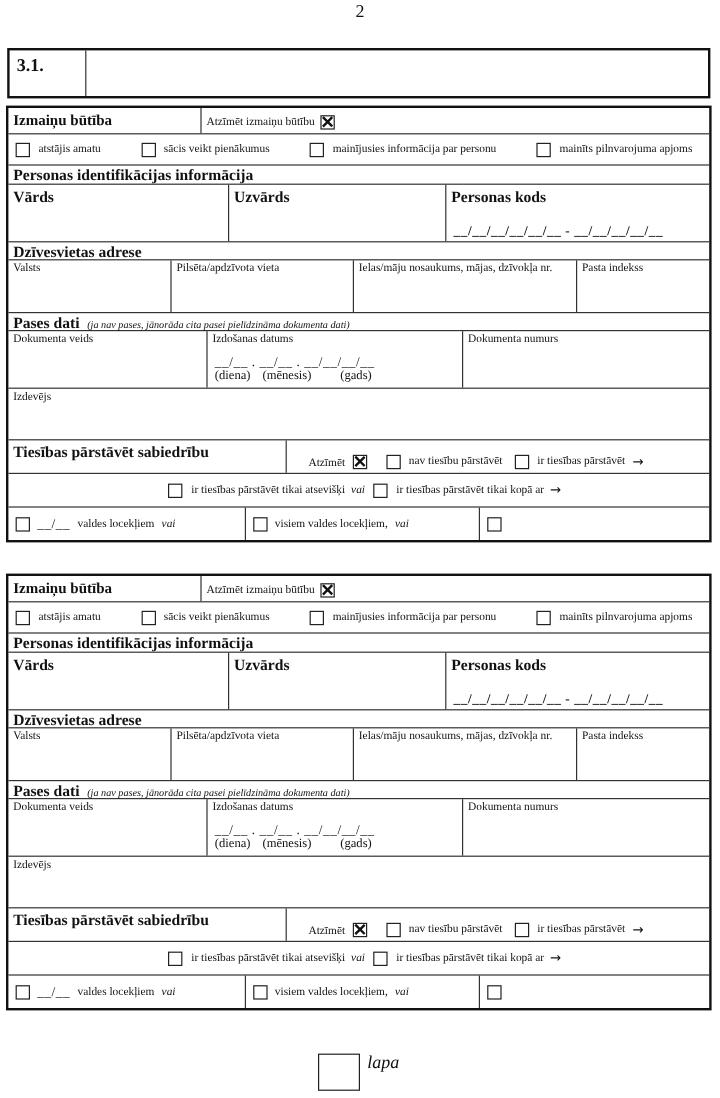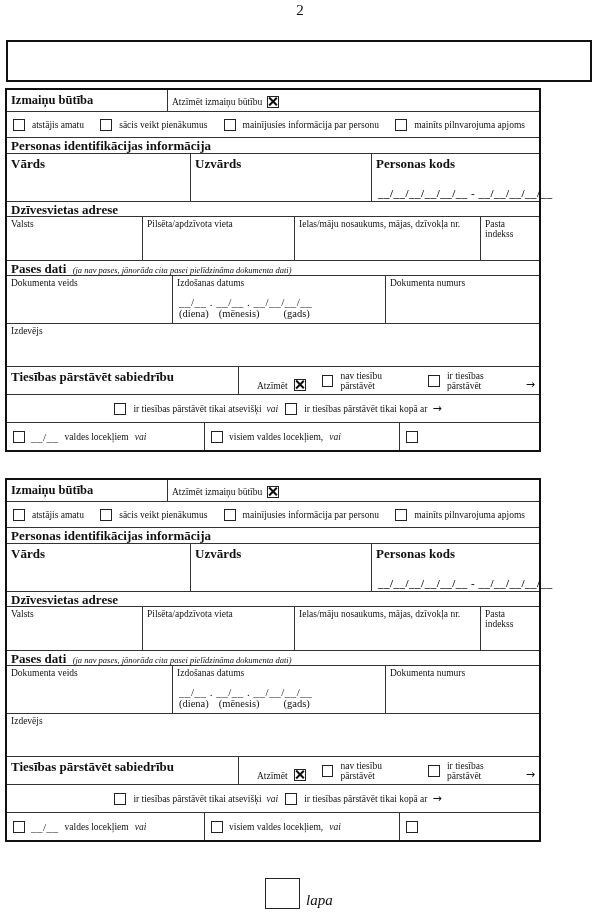--- a/index.html
+++ b/index.html
@@ -5,21 +5,21 @@
   * { box-sizing: border-box; margin: 0; padding: 0; }
   html, body { width: 600px; height: 915px; background: #ffffff; }
   body { position: relative; font-family: "Liberation Serif", "DejaVu Serif", serif; color: #111; overflow: hidden; }
 
   .page-num { position: absolute; top: 2px; left: 0; width: 600px; text-align: center; font-size: 15px; }
 
   .hdr { position: absolute; left: 6px; top: 40px; width: 586px; height: 42px; border: 2.5px solid #111; display: flex; }
   .hdr-num { width: 64px; border-right: 1.5px solid #333; font-weight: bold; font-size: 15px; padding: 5px 0 0 6px; }
   .hdr-title { flex: 1; font-weight: bold; font-size: 15.5px; line-height: 17px; padding: 3px 4px 0 24px; letter-spacing: 0.1px; }
 
-  .block { position: absolute; left: 5px; width: 536px; border: 2.5px solid #111; font-size: 9.5px; }
+  .block { position: absolute; left: 5px; width: 588px; border: 2.5px solid #111; font-size: 9.5px; }
   .row { display: flex; border-bottom: 1.3px solid #333; position: relative; }
   .row:last-child { border-bottom: none; }
   .cell { border-right: 1.3px solid #333; padding: 2px 4px; position: relative; }
   .cell:last-child { border-right: none; }
   .bh { font-weight: bold; font-size: 12.5px; }
   .bh-lg { font-weight: bold; font-size: 13px; }
   .small { font-size: 9.5px; }
   .italic { font-style: italic; }
 
   .cb { display: inline-block; width: 12px; height: 12px; border: 1.3px solid #222; vertical-align: middle; background: #fff; }
@@ -29,30 +29,31 @@
   .cb.x::after { transform: rotate(-45deg); }
 
   .opt { display: inline-flex; align-items: center; gap: 7px; }
   .opts { display: flex; justify-content: space-between; align-items: center; padding: 0 14px 0 6px; width: 100%; }
 
   .ticks { font-family: "Liberation Serif", serif; font-size: 11px; letter-spacing: 0.5px; white-space: nowrap; }
   .date-labels { display: flex; gap: 10px; font-size: 10.5px; margin-left: 2px; }
 
   .arrow { font-family: "DejaVu Sans", sans-serif; font-size: 11px; }
 
-  .lapa { position: absolute; left: 265px; top: 878px; display: flex; align-items: flex-end; gap: 6px; }
+  .lapa { position: absolute; left: 265px; top: 878px; display: flex; align-items: flex-start; gap: 6px; }
   .lapa-box { width: 35px; height: 31px; border: 1.3px solid #222; }
   .lapa-txt { font-style: italic; font-size: 15px; }
 </style>
 </head>
 <body>
 
 <div class="page-num">2</div>
 
 <div class="hdr">
+  <div class="hdr-num">3.1.</div>
 </div>
 
 <div id="blocks-host">
   <div class="block" style="top: 88px;">
 
     <div class="row" style="height:22px;">
       <div class="cell bh" style="width:161px; padding-top:3px;">Izmaiņu būtība</div>
       <div class="cell small" style="flex:1; display:flex; align-items:center; gap:5px; padding-top:4px;">
         <span>Atzīmēt izmaiņu būtību</span>
         <span class="cb x"></span>

